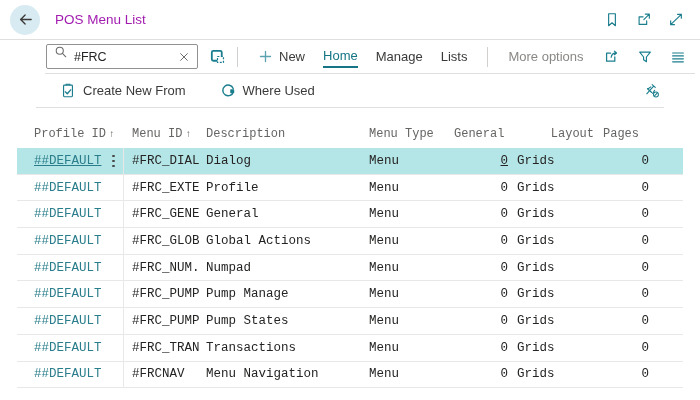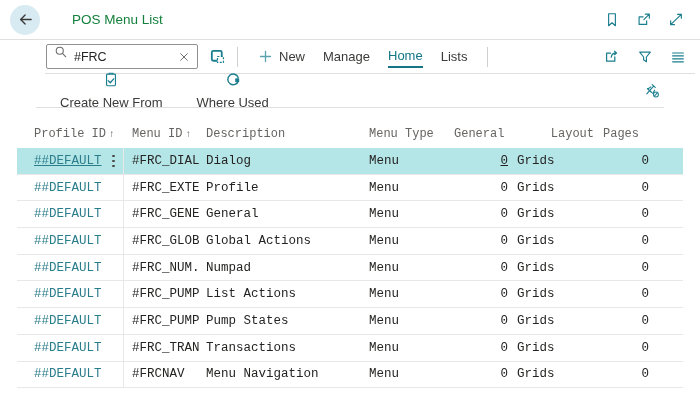--- a/index.html
+++ b/index.html
@@ -8,40 +8,40 @@
     width:700px; height:400px; overflow:hidden;
     background:#fff; color:#252423;
     font-family:"Liberation Sans", sans-serif;
     -webkit-font-smoothing:antialiased;
   }
   svg { display:block; }
 
   
   .titlebar { height:40px; display:flex; align-items:center; padding:0 16px 0 10px; border-bottom:1px solid #e1dfdd; }
   .back-btn { width:30px; height:30px; border-radius:50%; background:#d9ebf2; display:flex; align-items:center; justify-content:center; cursor:pointer; flex:0 0 auto; }
-  .page-title { margin-left:32px; font-size:13.5px; color:#15803d; }
+  .page-title { margin-left:15px; font-size:13.5px; color:#a21caf; }
   .titlebar-icons { margin-left:auto; display:flex; align-items:center; gap:16px; }
   .icon-btn { background:none; border:none; padding:0; cursor:pointer; }
 
   
   .ribbon { height:33px; display:flex; align-items:center; padding:0 14px 0 46px; }
   .searchbox { width:152px; height:25px; border:1px solid #919191; border-radius:2px; background:#fff; display:flex; padding:0 7px; gap:6px; }
   .searchbox input { border:none; outline:none; flex:1; min-width:0; font-size:12.5px; font-family:"Liberation Sans",sans-serif; color:#252423; background:transparent; padding:0; }
   .saved-views { margin-left:11px; }
   .vdiv { width:1px; height:20px; background:#d1d0ce; margin:0 11px; flex:0 0 auto; }
   .cmd { display:flex; align-items:center; gap:6px; background:none; border:none; font-family:"Liberation Sans",sans-serif; font-size:13px; color:#3b3a39; padding:4px 9px; cursor:pointer; }
   .cmd.tab-active { color:#157585; padding-bottom:2px; }
   .cmd.tab-active .cmd-label { border-bottom:2px solid #157585; padding-bottom:3px; }
   .cmd.more { color:#8a8886; }
   .ribbon-icons { margin-left:auto; display:flex; align-items:center; gap:17px; }
   .ribbon-underline { border-bottom:1px solid #e1dfdd; margin-left:45px; margin-right:5px; }
 
   
   .actionbar { height:33px; display:flex; align-items:center; padding:0 40px 0 60px; }
-  .action { display:flex; align-items:center; gap:7px; background:none; border:none; font-family:"Liberation Sans",sans-serif; font-size:13px; color:#3b3a39; padding:4px 0; margin-right:34px; cursor:pointer;flex-direction:column; }
+  .action { display:flex; align-items:center; gap:7px; background:none; border:none; font-family:"Liberation Sans",sans-serif; font-size:13px; color:#3b3a39; padding:4px 0; margin-right:34px; cursor:pointer; }
   .pin-btn { margin-left:auto; }
   .action-underline { border-bottom:1px solid #e1dfdd; margin:0 36px; }
 
   
   .grid { margin:0 17px;font-family:Liberation Mono, monospace; }
   .grid-head { display:flex; height:40px; align-items:flex-end; padding-bottom:7px; font-size:12px; color:#666462; }
   .hc { flex:0 0 auto; white-space:nowrap; overflow:hidden; }
   .sort { font-size:10px; margin-left:3px; color:#666462; }
   .hc-profile { width:107px; padding-left:17px; }
   .hc-menuid { width:78px; padding-left:8px; }
@@ -126,30 +126,33 @@
   </button>
   <div class="vdiv"></div>
   <button class="cmd">
     <span>
       <svg width="15" height="15" viewBox="0 0 18 18">
           <path d="M9 3v12M3 9h12" stroke="#5ba3b0" stroke-width="1.6" stroke-linecap="round"></path>
         </svg>
     </span>
     <span class="cmd-label">New</span>
   </button>
+  <button class="cmd tab-active">
+    <span class="cmd-label">Home</span>
+  </button>
   <button class="cmd">
     <span class="cmd-label">Manage</span>
   </button>
-  <button class="cmd tab-active">
-    <span class="cmd-label">Home</span>
-  </button>
   <button class="cmd">
     <span class="cmd-label">Lists</span>
   </button>
   <div class="vdiv"></div>
+  <button class="cmd more">
+    <span class="cmd-label">More options</span>
+  </button>
   <div class="ribbon-icons">
     <button class="icon-btn">
       <svg width="17" height="17" viewBox="0 0 18 18">
           <path d="M12.5 9.5v4.5H3.8V5.5H8" fill="none" stroke="#1b7e8e" stroke-width="1.3" stroke-linecap="round" stroke-linejoin="round"></path>
           <path d="M8.7 9.8c.3-3 2-4.6 5.6-4.6M14.3 5.2l-2.2-1.9M14.3 5.2l-2.2 1.9" fill="none" stroke="#1b7e8e" stroke-width="1.3" stroke-linecap="round" stroke-linejoin="round"></path>
         </svg>
     </button>
     <button class="icon-btn">
       <svg width="16" height="16" viewBox="0 0 18 18">
           <path d="M3 3.5h12L10.6 9v5.3l-3.2-2.1V9z" fill="none" stroke="#1b7e8e" stroke-width="1.3" stroke-linejoin="round"></path>
@@ -290,21 +293,21 @@
       <div class="row">
     <div class="cell c-profile"><a class="profile-link" href="#">##DEFAULT</a></div>
     <div class="cell c-kebab">
           <span class="kebab">
             <i></i>
             <i></i>
             <i></i>
           </span>
         </div>
     <div class="cell c-menuid"><span class="val">#FRC_PUMP...</span></div>
-    <div class="cell c-desc"><span class="val">List Actions</span></div>
+    <div class="cell c-desc"><span class="val">Pump Manage</span></div>
     <div class="cell c-type"><span class="val">Menu</span></div>
     <div class="cell c-codeunit"><span class="val">0</span></div>
     <div class="cell c-layout"><span class="val">Grids</span></div>
     <div class="cell c-pages"><span class="val">0</span></div>
   </div>
       <div class="row">
     <div class="cell c-profile"><a class="profile-link" href="#">##DEFAULT</a></div>
     <div class="cell c-kebab">
           <span class="kebab">
             <i></i>

